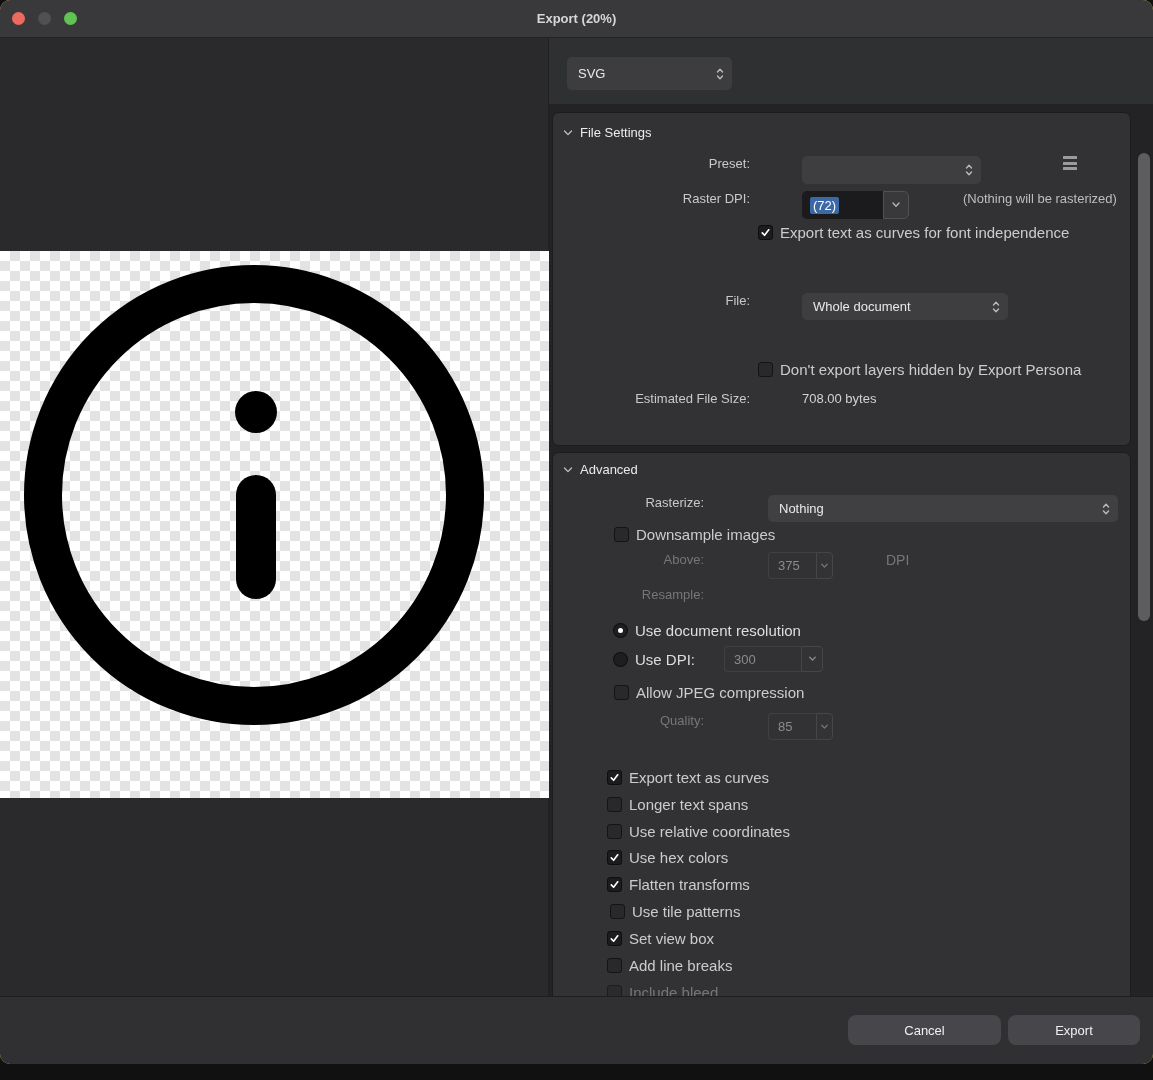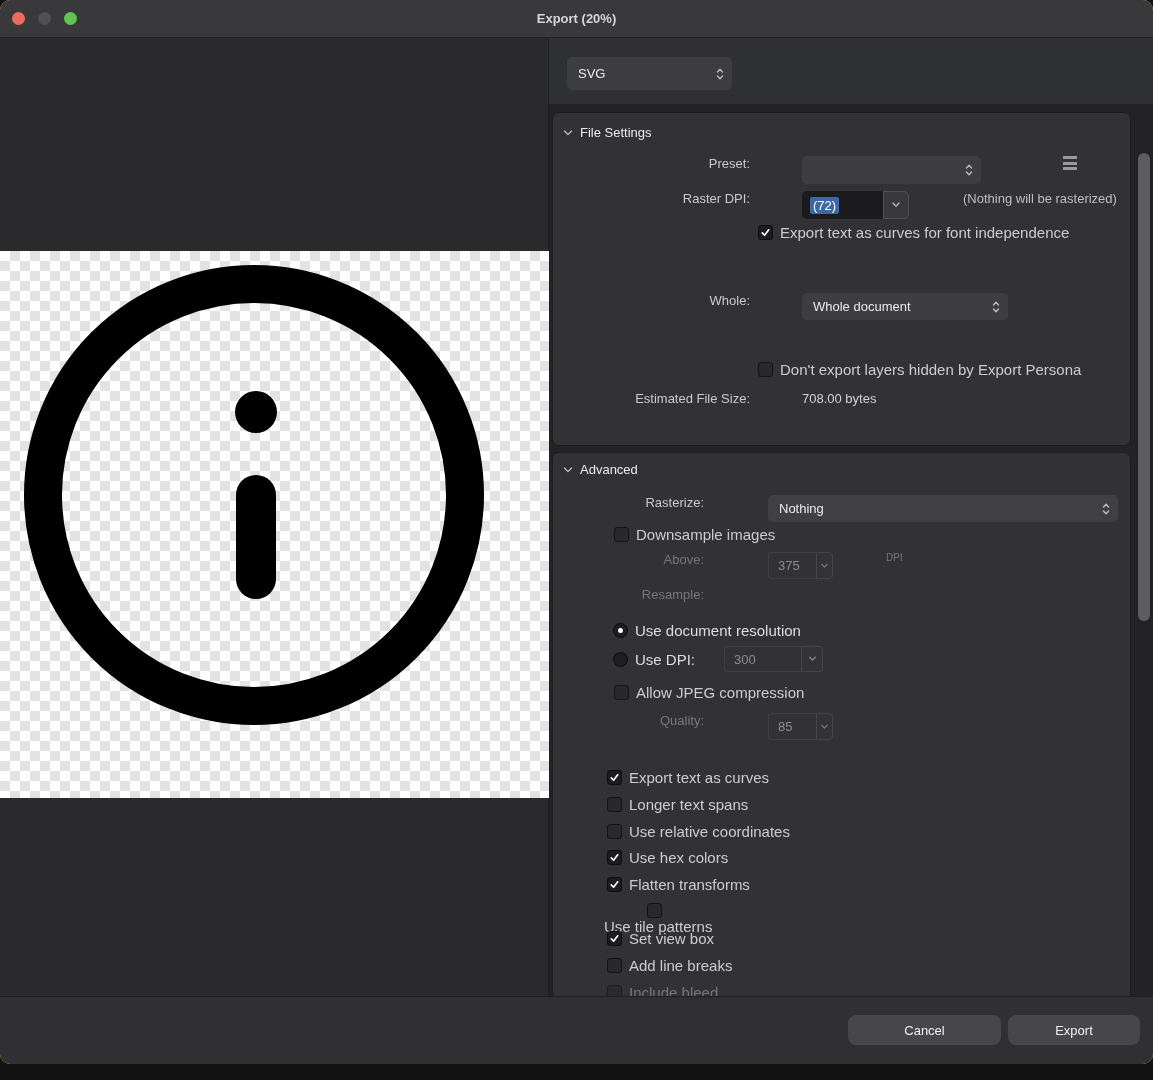--- a/index.html
+++ b/index.html
@@ -62,21 +62,21 @@
   
   .panel{position:absolute;left:3px;width:579px;background:#323234;border:1px solid #1c1c1e;border-radius:7px;}
   .panel-header{position:absolute;left:10px;display:flex;align-items:center;gap:7px;color:#ebebed;font-size:13px;}
   .row{position:absolute;left:0;right:0;display:flex;align-items:flex-start;gap:44px;}
   .lbl{text-align:right;color:#c9c9cb;font-size:13px;flex:none;white-space:nowrap;}
   .fs .lbl{width:197px;}
   .adv .lbl{width:151px;padding-left:24px;}
   .fs .field-gap{margin-left:8px;}
   .adv .field-gap{margin-left:20px;}
   .note{margin-left:10px;color:#bebec1;font-size:13px;white-space:nowrap;}
-  .suffix{margin-left:9px;font-size:10px;}
+  .suffix{margin-left:9px;font-size:14px;}
   .value{margin-left:8px;color:#d2d2d4;font-size:13px;}
 
   
   .hamburger{margin-left:38px;display:flex;flex-direction:column;gap:2.5px;cursor:pointer;}
   .hamburger span{display:block;width:14px;height:3px;background:#9b9b9e;border-radius:.5px;}
 
   
   .sb-thumb{position:absolute;left:589px;top:49px;width:12px;height:468px;border-radius:6px;background:#5d5d5f;}
 
   
@@ -165,21 +165,21 @@
           <div class="cbrow" style="top:111px;left:205px;">
             <span class="cb checked">
               <svg width="11" height="11" viewBox="0 0 12 12">
                 <path d="M2.5 6.5 L5 9 L9.5 3" fill="none" stroke="#fff" stroke-width="1.8" stroke-linecap="round" stroke-linejoin="round"></path>
               </svg>
             </span>
             <span class="cb-label">Export text as curves for font independence</span>
           </div>
 
           <div class="row" style="top:180px;height:27px;">
-            <span class="lbl">Whole:</span>
+            <span class="lbl">File:</span>
             <div class="dropdown field-gap" style="width:206px;height:27px;">
               <span class="dd-text">Whole document</span>
               <svg class="updown" width="10" height="16" viewBox="0 0 10 16">
                 <path d="M2.5 6 L5 3.2 L7.5 6 M2.5 10 L5 12.8 L7.5 10" fill="none" stroke="#b9b9bb" stroke-width="1.4" stroke-linecap="round" stroke-linejoin="round"></path>
               </svg>
             </div>
           </div>
 
           <div class="cbrow" style="top:248px;left:205px;">
             <span class="cb">
@@ -304,21 +304,21 @@
             <span class="cb-label">Use hex colors</span>
           </div>
           <div class="cbrow" style="top:423px;left:54px;">
             <span class="cb checked">
               <svg width="11" height="11" viewBox="0 0 12 12">
                   <path d="M2.5 6.5 L5 9 L9.5 3" fill="none" stroke="#fff" stroke-width="1.8" stroke-linecap="round" stroke-linejoin="round"></path>
                 </svg>
             </span>
             <span class="cb-label">Flatten transforms</span>
           </div>
-          <div class="cbrow" style="top:450px;left:44px;flex-direction:column;">
+          <div class="cbrow" style="top:450px;left:57px;">
             <span class="cb">
               
             </span>
             <span class="cb-label">Use tile patterns</span>
           </div>
           <div class="cbrow" style="top:477px;left:54px;">
             <span class="cb checked">
               <svg width="11" height="11" viewBox="0 0 12 12">
                   <path d="M2.5 6.5 L5 9 L9.5 3" fill="none" stroke="#fff" stroke-width="1.8" stroke-linecap="round" stroke-linejoin="round"></path>
                 </svg>

